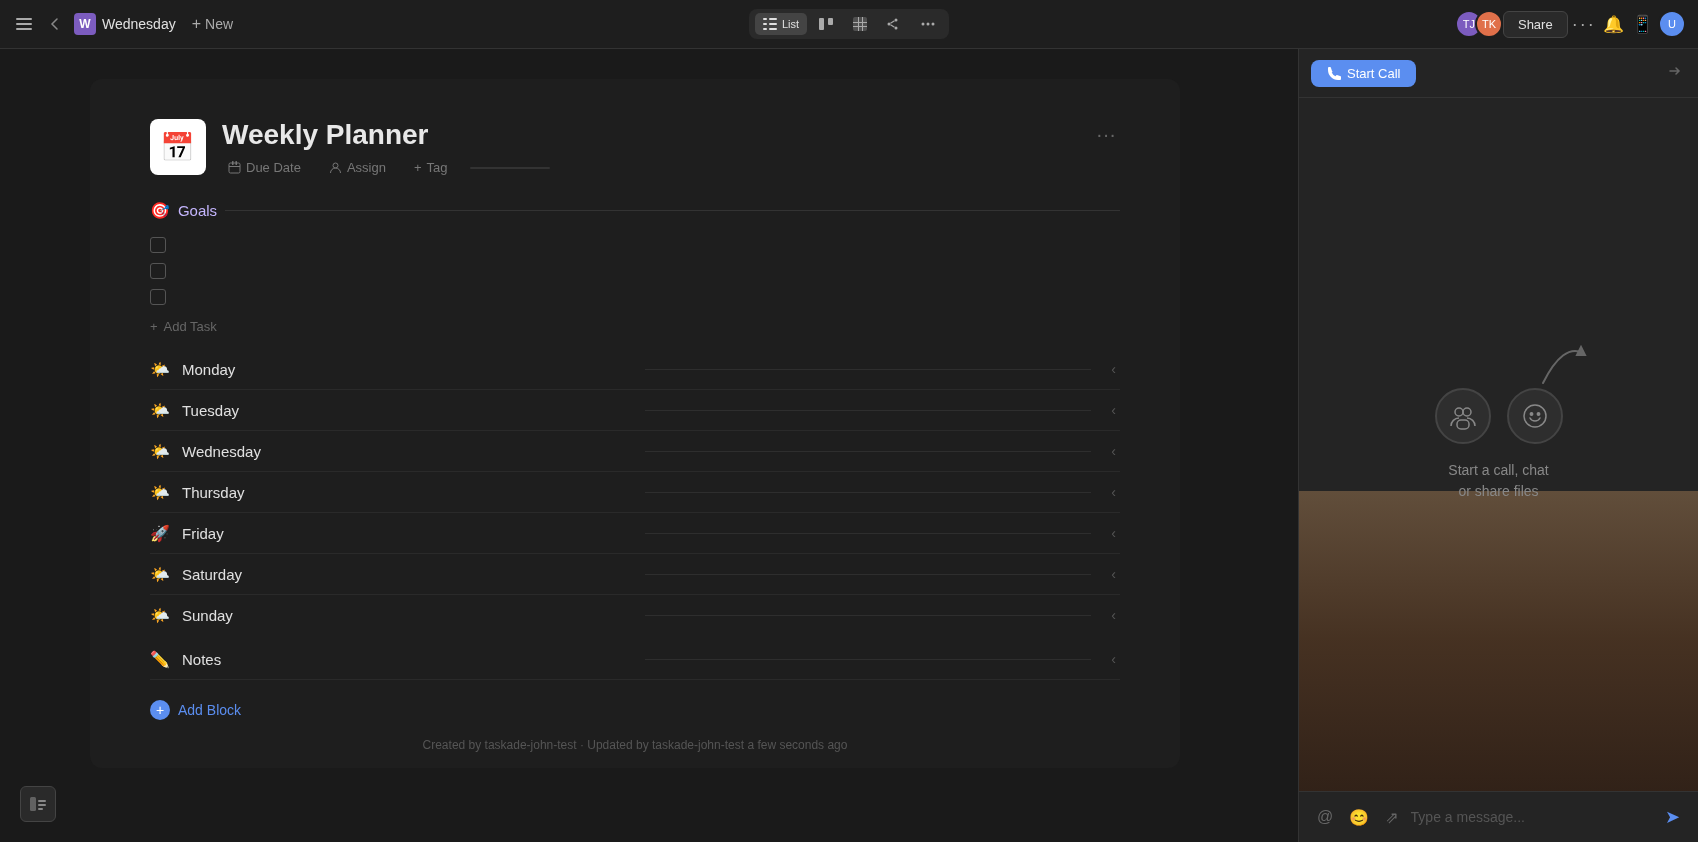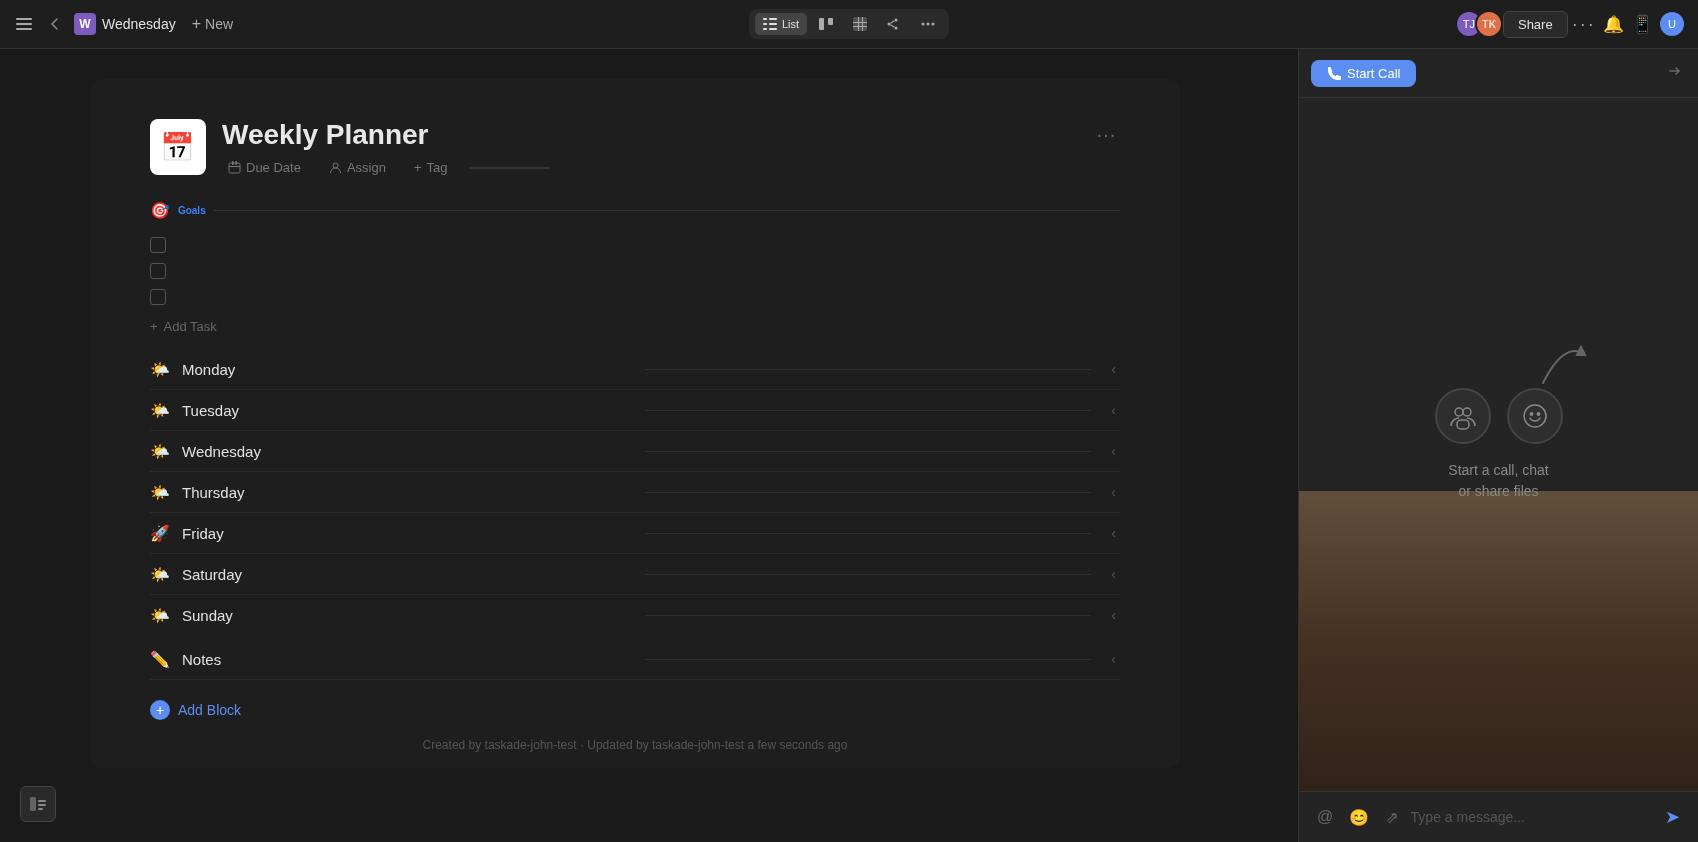--- a/index.html
+++ b/index.html
@@ -241,23 +241,23 @@
 
     
     .section-header {
       display: flex;
       align-items: center;
       gap: 8px;
       margin-bottom: 12px;
       margin-top: 24px;
     }
     .section-title {
-      font-size: 10px;
-      font-weight: 700;
-      color: #3b82f6;
+      font-size: 15px;
+      font-weight: 400;
+      color: #c4b5fd;
     }
     .section-divider {
       flex: 1;
       height: 1px;
       background: #333;
     }
 
     
     .task-list { margin-left: 0; }
     .task-item {

